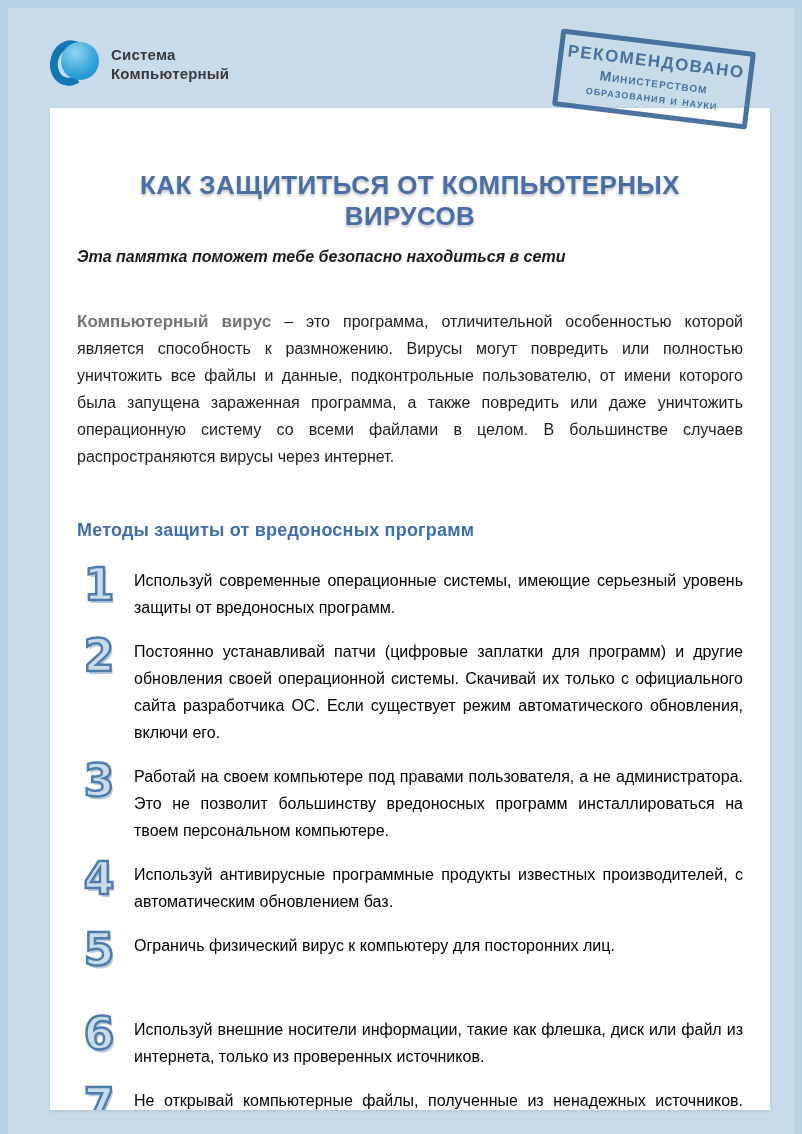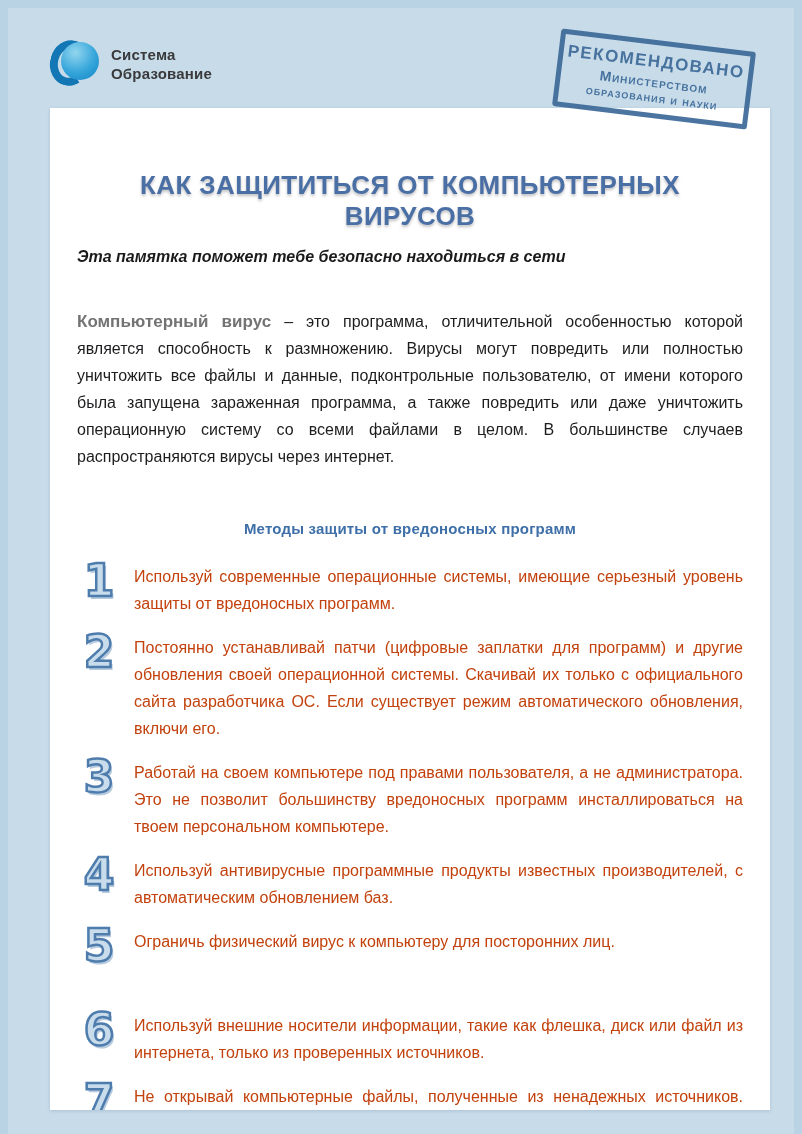--- a/index.html
+++ b/index.html
@@ -110,22 +110,22 @@
     color: #1d1d1f;
   }
   .intro-lead {
     color: #737373;
     font-weight: 700;
     font-size: 17px;
   }
 
   .methods-heading {
     margin-top: 50px;
-    text-align: center;
-    font-size: 15px;
+    text-align: left;
+    font-size: 18px;
     font-weight: 800;
     color: #3e6fa8;
     letter-spacing: 0.2px;
   }
 
   .methods-list { margin-top: 26px; }
   .method-item {
     display: flex;
     align-items: flex-start;
     gap: 13px;
@@ -141,36 +141,36 @@
     font-weight: 800;
     color: #c9dcec;
     -webkit-text-stroke: 2.5px #4d7cad;
     text-shadow: 2px 3px 0 rgba(77,124,173,0.40);
     margin-top: -6px;
   }
   .method-text {
     font-size: 16px;
     line-height: 27px;
     text-align: justify;
-    color: #c2410c;
+    color: #000000;
   }
 </style>
 </head>
 <body>
 
 <div class="page">
 
   <div class="logo">
     <div class="logo-icon">
       <span class="logo-swoosh"></span>
       <span class="logo-sphere"></span>
     </div>
     <div class="logo-text">
       <div>Система</div>
-      <div>Образование</div>
+      <div>Компьютерный</div>
     </div>
   </div>
 
   <div class="stamp">
     <div class="stamp-line1">РЕКОМЕНДОВАНО</div>
     <div class="stamp-line2">Министерством</div>
     <div class="stamp-line3">образования и науки</div>
   </div>
 
   <div class="card">

